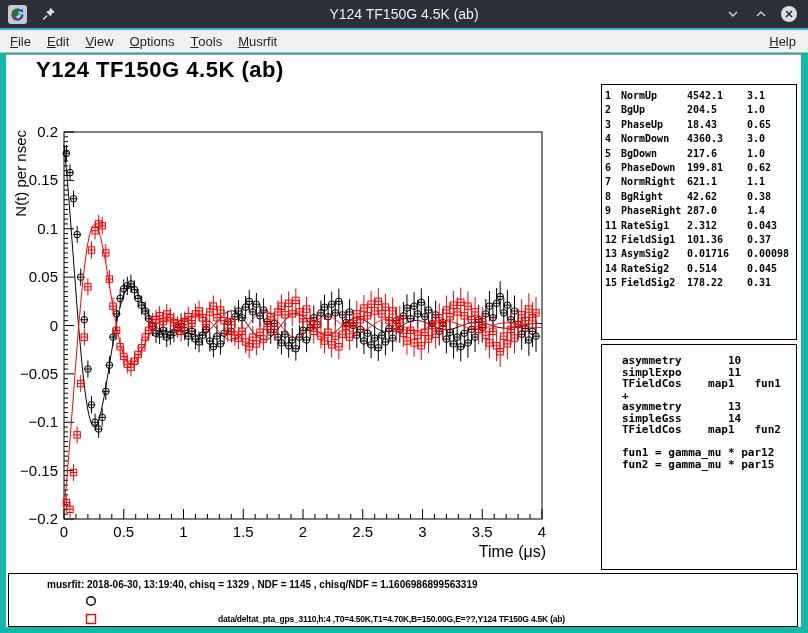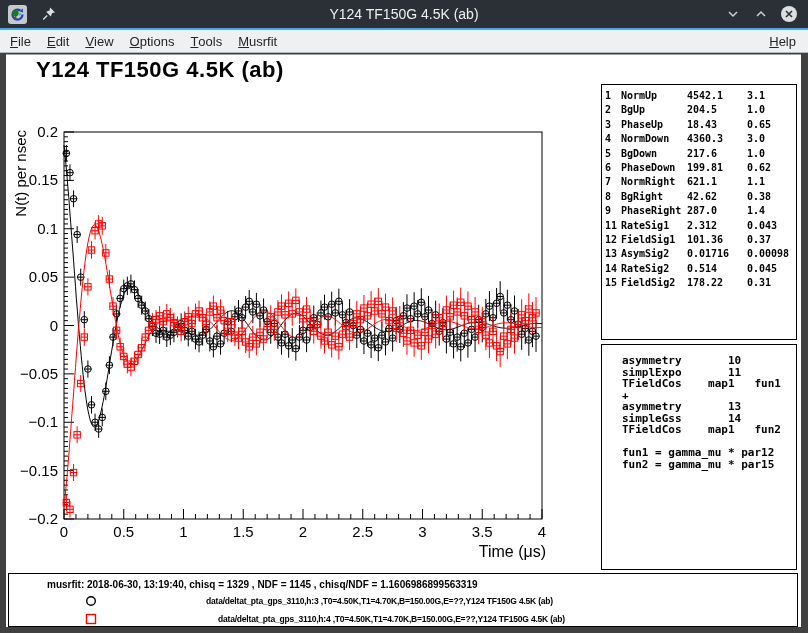--- a/index.html
+++ b/index.html
@@ -1,16 +1,16 @@
 <!DOCTYPE html>
 <html><head>
 <meta charset="utf-8">
 <style>
   html,body{margin:0;padding:0;background:#17191b;}
-  .window{position:relative;width:808px;height:633px;background:#404040;overflow:hidden;
+  .window{position:relative;width:808px;height:633px;background:#14b8a6;overflow:hidden;
           font-family:"Liberation Sans",sans-serif;}
   
   .titlebar{position:absolute;left:0;top:0;width:808px;height:28px;background:#2b3036;
             display:flex;align-items:center;}
   .app-icon{width:19px;height:19px;margin-left:8px;border-radius:3px;background:#c7cacd;
             display:flex;align-items:center;justify-content:center;}
   .pin-icon{margin-left:14px;display:flex;align-items:center;}
   .tb-title{position:absolute;left:0;right:0;text-align:center;color:#eff0f1;font-size:14px;}
   .winbtns{position:absolute;right:10px;top:0;height:28px;display:flex;align-items:center;gap:10px;}
   .winbtn{width:18px;height:18px;display:flex;align-items:center;justify-content:center;cursor:default;}
@@ -1084,21 +1084,20 @@
 fun2 = gamma_mu * par15</pre>
     </div>
 
     <div class="legend-box">
       <div class="musrfit-info">musrfit: 2018-06-30, 13:19:40, chisq = 1329 , NDF = 1145 , chisq/NDF = 1.1606986899563319</div>
       <div id="legend-rows">
           <div class="legend-row" style="top: 20px;">
             <svg width="14" height="14">
               <circle cx="7" cy="7" r="4.3" fill="none" stroke="#000000" stroke-width="1.4"></circle>
             </svg>
-            <span class="legend-label">data/deltat_pta_gps_3110,h:3 ,T0=4.50K,T1=4.70K,B=150.00G,E=??,Y124 TF150G 4.5K (ab)</span>
           </div>
           <div class="legend-row" style="top: 38px; gap: 12px;">
             <svg width="14" height="14">
               <rect x="2.5" y="2.5" width="9" height="9" fill="none" stroke="#ff0000" stroke-width="1.4"></rect>
             </svg>
             <span class="legend-label">data/deltat_pta_gps_3110,h:4 ,T0=4.50K,T1=4.70K,B=150.00G,E=??,Y124 TF150G 4.5K (ab)</span>
           </div>
         </div>
     </div>
   </div>

